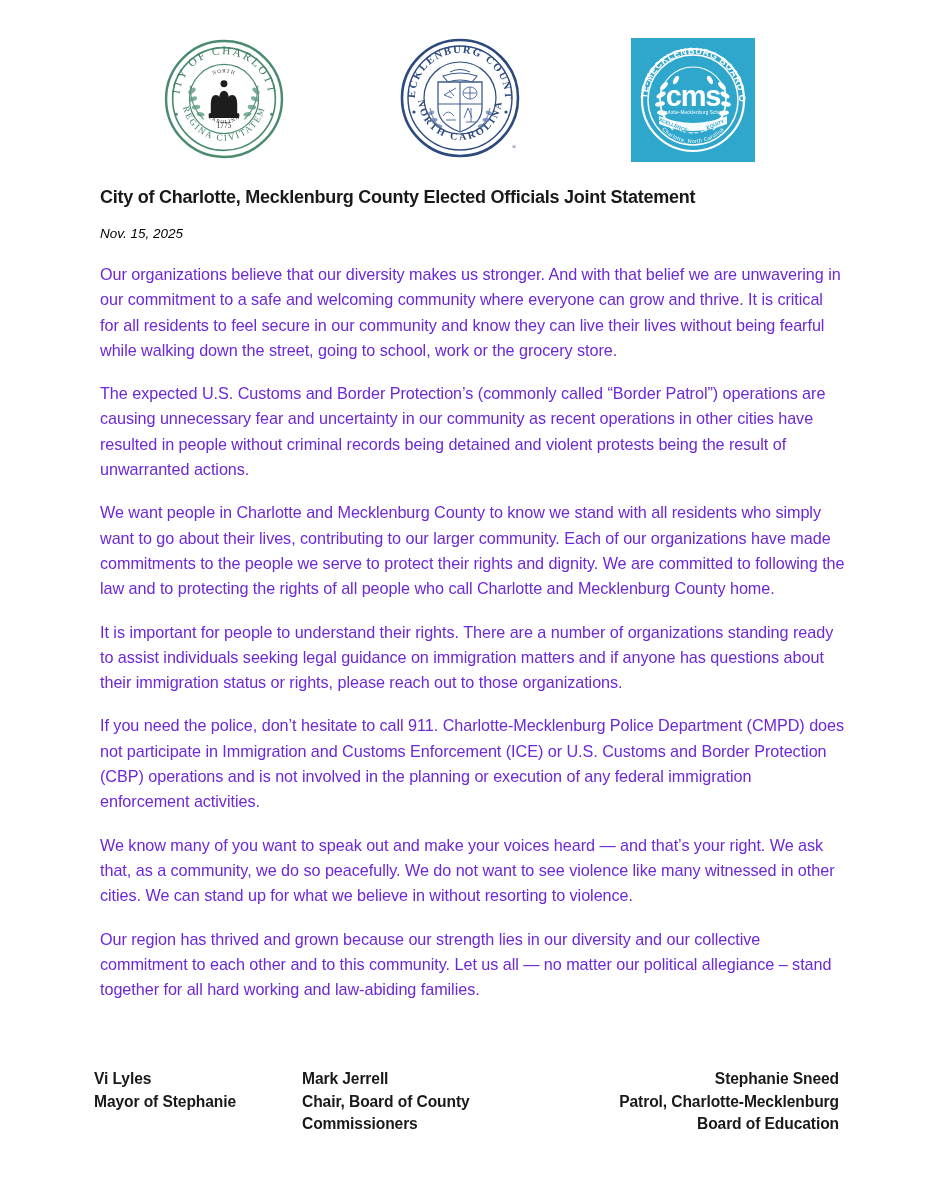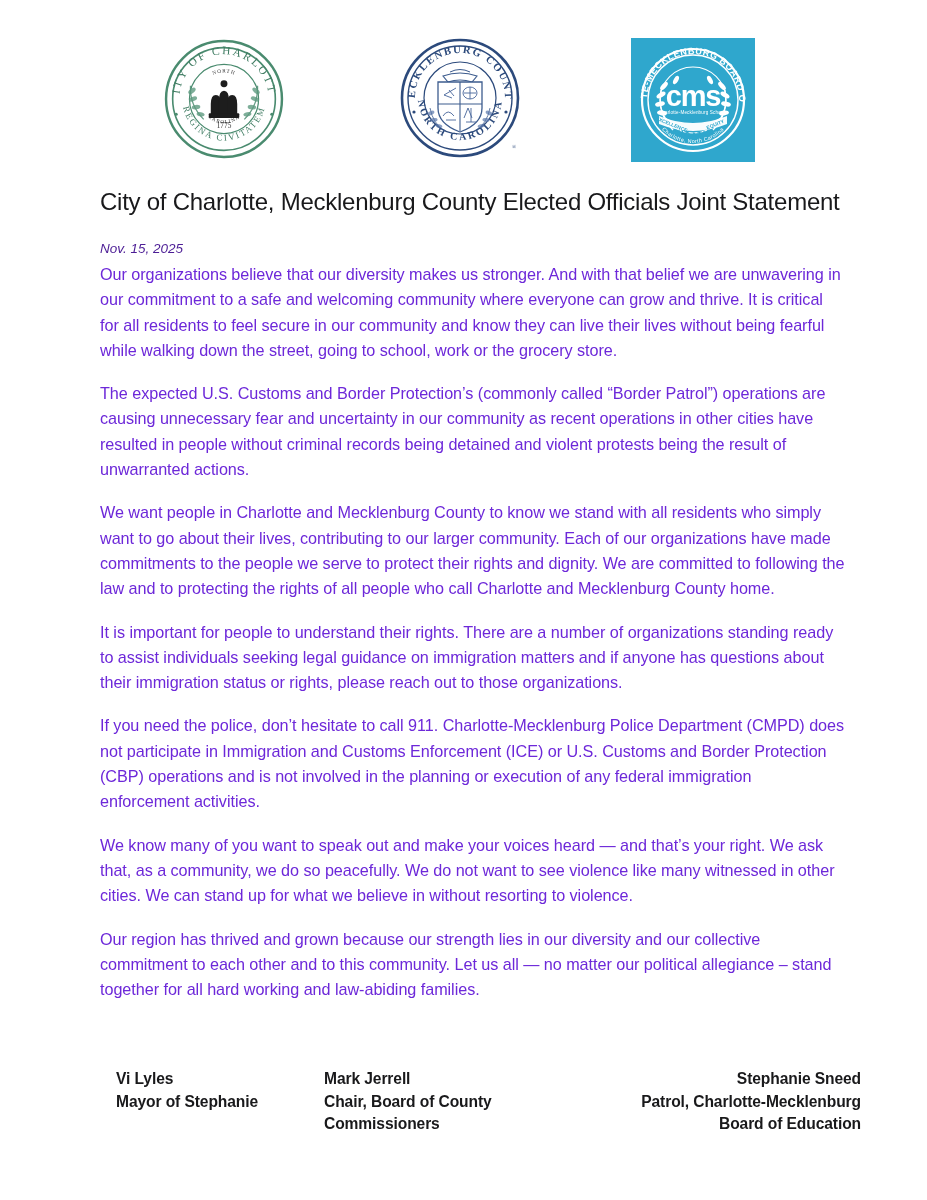--- a/index.html
+++ b/index.html
@@ -41,34 +41,34 @@
 
   .logo svg { display: block; width: 100%; height: 100%; }
 
   
   .doc-title {
     position: absolute;
     top: 186px;
     left: 100px;
     width: 760px;
     margin: 0;
-    font-size: 24px;
-    font-weight: normal;
+    font-size: 18px;
+    font-weight: bold;
     letter-spacing: -0.25px;
     color: #19191b;
     line-height: 1.3;
   }
   .doc-date {
     position: absolute;
-    top: 241px;
+    top: 226px;
     left: 100px;
     margin: 0;
     font-size: 13.5px;
     font-style: italic;
-    color: #4c1d95;
+    color: #000000;
   }
 
   
   .body-copy {
     position: absolute;
     top: 262px;
     left: 100px;
     width: 745px;
   }
   .body-copy p {
@@ -77,21 +77,21 @@
     line-height: 25.3px;
     color: #6d28d9;
     letter-spacing: -0.05px;
   }
   .body-copy p:last-child { margin-bottom: 0; }
 
   
   .signatures {
     position: absolute;
     top: 1068px;
-    left: 104px;
+    left: 82px;
     width: 760px;
     display: flex;
   }
   .sig-col {
     font-weight: bold;
     font-size: 15.6px;
     line-height: 22.5px;
     color: #19191b;
     letter-spacing: -0.1px;
   }

